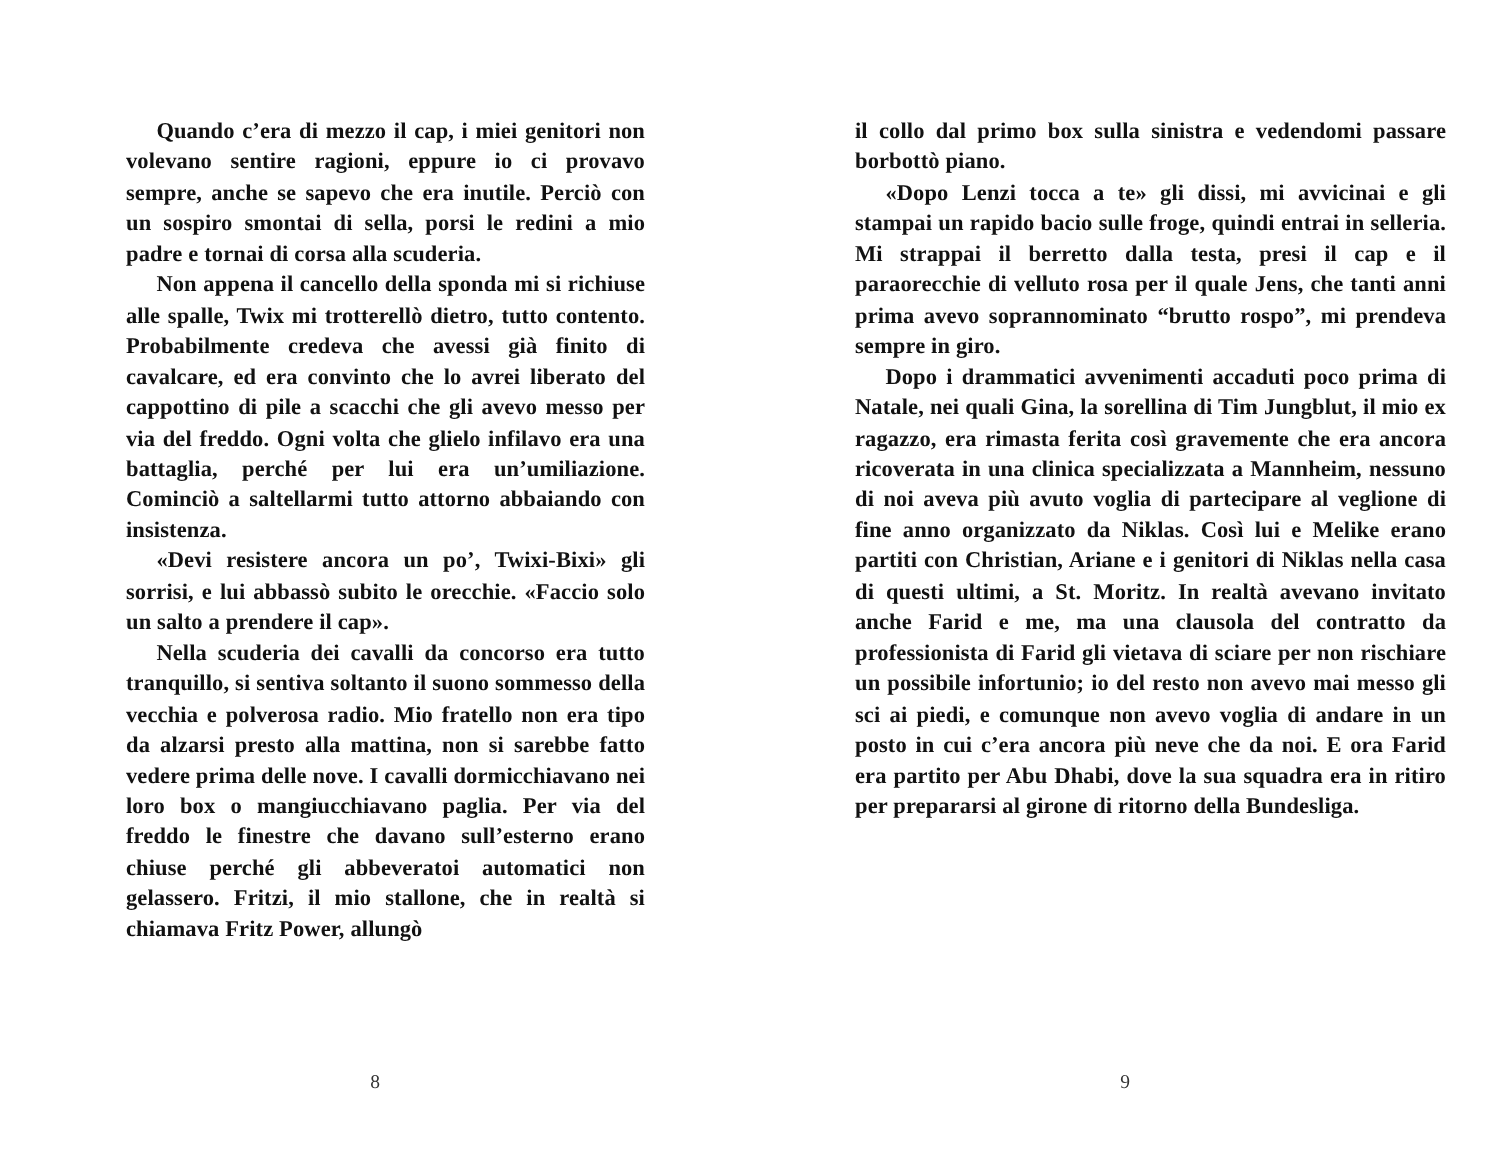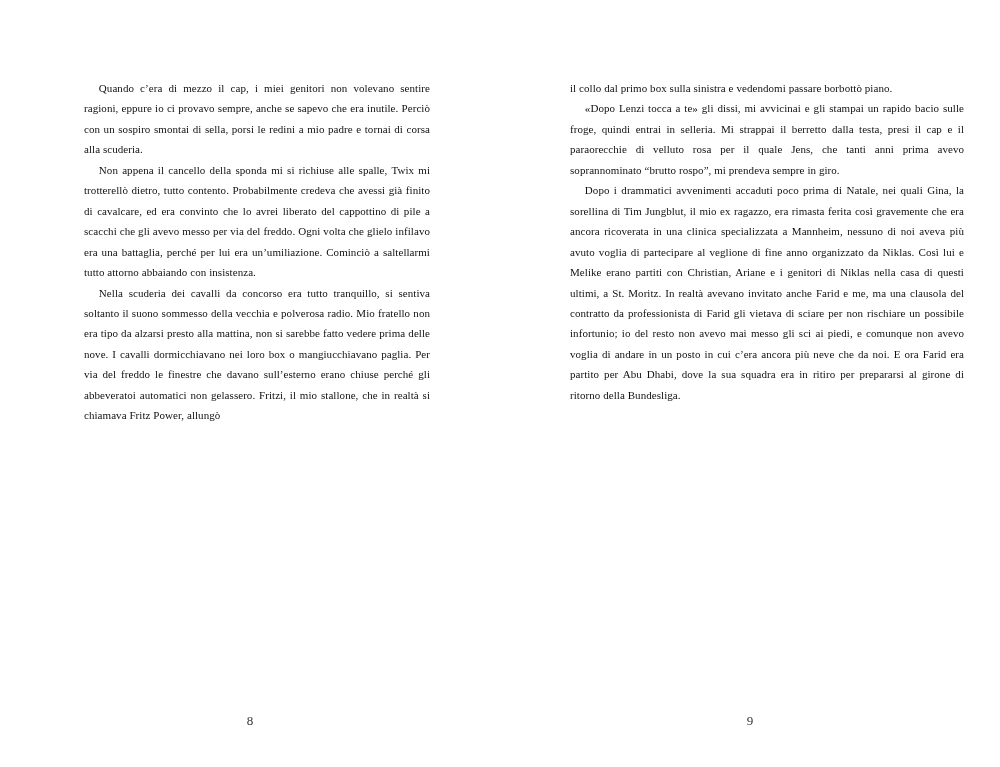--- a/index.html
+++ b/index.html
@@ -31,27 +31,28 @@
   .page-left  { padding: 78px 70px 0 84px; }
   .page-right { padding: 78px 36px 0 70px; }
 
   .text-block {
     width: 100%;
   }
   .para {
     margin: 0;
     text-align: justify;
     text-justify: inter-word;
-    font-size: 11px;
+    font-size: 15px;
     line-height: 20.45px;
     text-indent: 1.35em;
     hyphens: manual;
     -webkit-hyphens: manual;
     letter-spacing: 0.005em;
     word-spacing: 0.005em;
+    font-weight: bold;
   }
   .para.no-indent {
     text-indent: 0;
   }
   .folio {
     position: absolute;
     bottom: 40px;
     left: 0;
     width: 100%;
     text-align: center;
@@ -64,20 +65,21 @@
 </style>
 </head>
 <body>
 
 <div class="spread">
 
   <div class="page page-left">
     <div class="text-block">
       <p class="para">Quando c’era di mezzo il cap, i miei genitori non volevano sentire ragioni, eppure io ci provavo sempre, anche se sapevo che era inutile. Perciò con un sospiro smontai di sella, porsi le redini a mio padre e tornai di corsa alla scuderia.</p>
       <p class="para">Non appena il cancello della sponda mi si richiuse alle spalle, Twix mi trotterellò dietro, tutto contento. Probabilmente credeva che avessi già finito di cavalcare, ed era convinto che lo avrei liberato del cappottino di pile a scacchi che gli avevo messo per via del freddo. Ogni volta che glielo infilavo era una battaglia, perché per lui era un’umiliazione. Cominciò a saltellarmi tutto attorno abbaiando con insistenza.</p>
+      <p class="para">«Devi resistere ancora un po’, Twixi-Bixi» gli sorrisi, e lui abbassò subito le orecchie. «Faccio solo un salto a prendere il cap».</p>
       <p class="para">Nella scuderia dei cavalli da concorso era tutto tranquillo, si sentiva soltanto il suono sommesso della vecchia e polverosa radio. Mio fratello non era tipo da alzarsi presto alla mattina, non si sarebbe fatto vedere prima delle nove. I cavalli dormicchiavano nei loro box o mangiucchiavano paglia. Per via del freddo le finestre che davano sull’esterno erano chiuse perché gli abbeveratoi automatici non gelassero. Fritzi, il mio stallone, che in realtà si chiamava Fritz Power, allungò</p>
     </div>
     <div class="folio">8</div>
   </div>
 
   <div class="page page-right">
     <div class="text-block">
       <p class="para no-indent">il collo dal primo box sulla sinistra e vedendomi passare borbottò piano.</p>
       <p class="para">«Dopo Lenzi tocca a te» gli dissi, mi avvicinai e gli stampai un rapido bacio sulle froge, quindi entrai in selleria. Mi strappai il berretto dalla testa, presi il cap e il paraorecchie di velluto rosa per il quale Jens, che tanti anni prima avevo soprannominato “brutto rospo”, mi prendeva sempre in giro.</p>
       <p class="para">Dopo i drammatici avvenimenti accaduti poco prima di Natale, nei quali Gina, la sorellina di Tim Jungblut, il mio ex ragazzo, era rimasta ferita così gravemente che era ancora ricoverata in una clinica specializzata a Mannheim, nessuno di noi aveva più avuto voglia di partecipare al veglione di fine anno organizzato da Niklas. Così lui e Melike erano partiti con Christian, Ariane e i genitori di Niklas nella casa di questi ultimi, a St. Moritz. In realtà avevano invitato anche Farid e me, ma una clausola del contratto da professionista di Farid gli vietava di sciare per non rischiare un possibile infortunio; io del resto non avevo mai messo gli sci ai piedi, e comunque non avevo voglia di andare in un posto in cui c’era ancora più neve che da noi. E ora Farid era partito per Abu Dhabi, dove la sua squadra era in ritiro per prepararsi al girone di ritorno della Bundesliga.</p>

